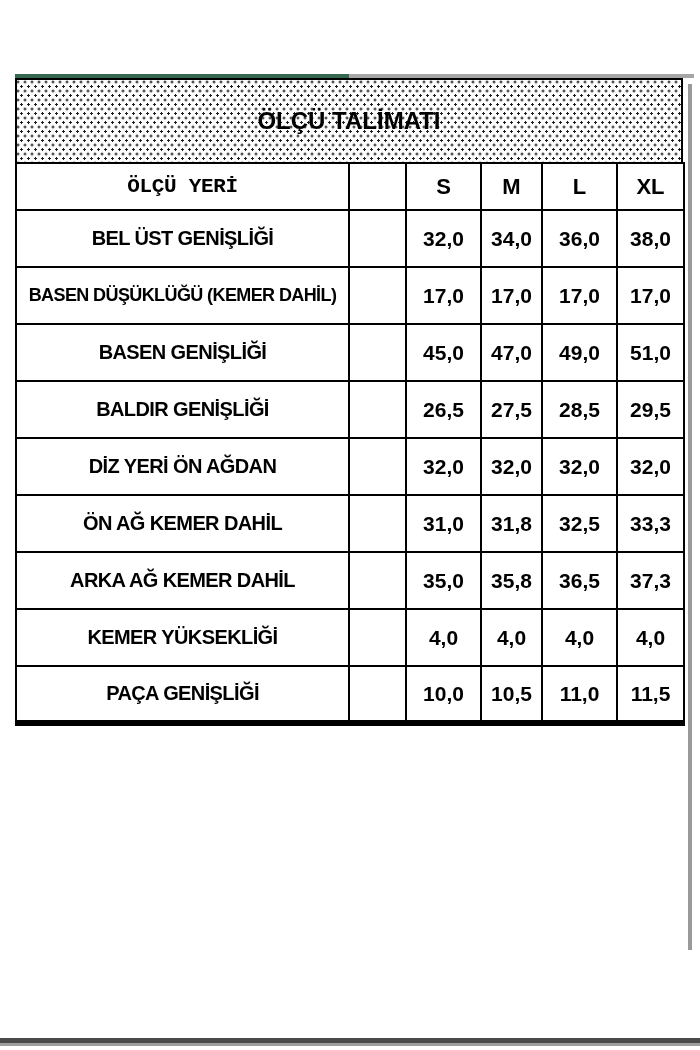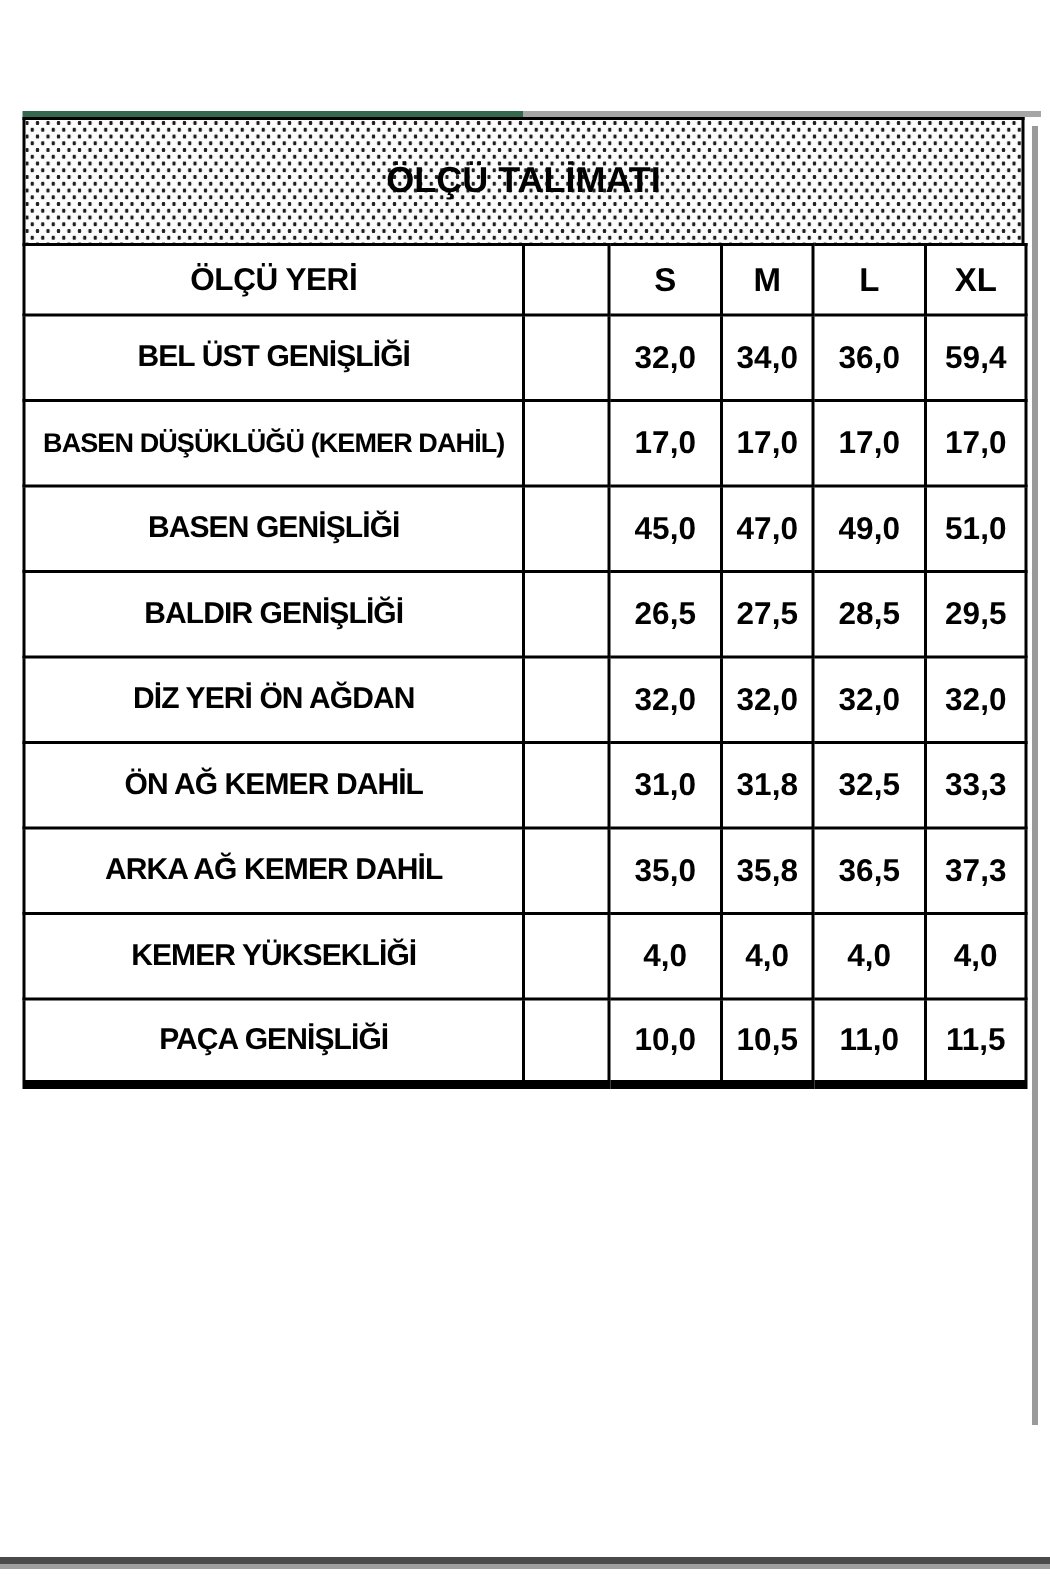--- a/index.html
+++ b/index.html
@@ -77,21 +77,21 @@
     padding: 0;
     text-align: center;
     vertical-align: middle;
     font-weight: bold;
     color: #000;
     overflow: hidden;
     white-space: nowrap;
   }
   thead tr { height: 47px; }
   tbody tr { height: 57px; }
-  th.measure-head { font-size: 21px; letter-spacing: -0.3px; }
+  th.measure-head { font-size: 21px; letter-spacing: -0.3px; font-family: Liberation Mono, monospace; }
   th.size-head    { font-size: 22px; }
   td.label        { font-size: 20px; letter-spacing: -0.6px; margin-left: 20px; }
   td.label.condensed { font-size: 18px; letter-spacing: -0.6px; }
   td.val          { font-size: 21px; }
   tbody tr:last-child td { border-bottom: 6px solid #000; }
 
   
   .window-bottom {
     position: absolute;
     left: 0;
@@ -137,21 +137,21 @@
           <th class="size-head">XL</th>
         </tr>
       </thead>
       <tbody id="rows">
   <tr>
     <td class="label">BEL ÜST GENİŞLİĞİ</td>
     <td class="blank"></td>
     <td class="val">32,0</td>
     <td class="val">34,0</td>
     <td class="val">36,0</td>
-    <td class="val">59,4</td>
+    <td class="val">38,0</td>
   </tr>
 
 
   <tr>
     <td class="label condensed">BASEN DÜŞÜKLÜĞÜ (KEMER DAHİL)</td>
     <td class="blank"></td>
     <td class="val">17,0</td>
     <td class="val">17,0</td>
     <td class="val">17,0</td>
     <td class="val">17,0</td>

